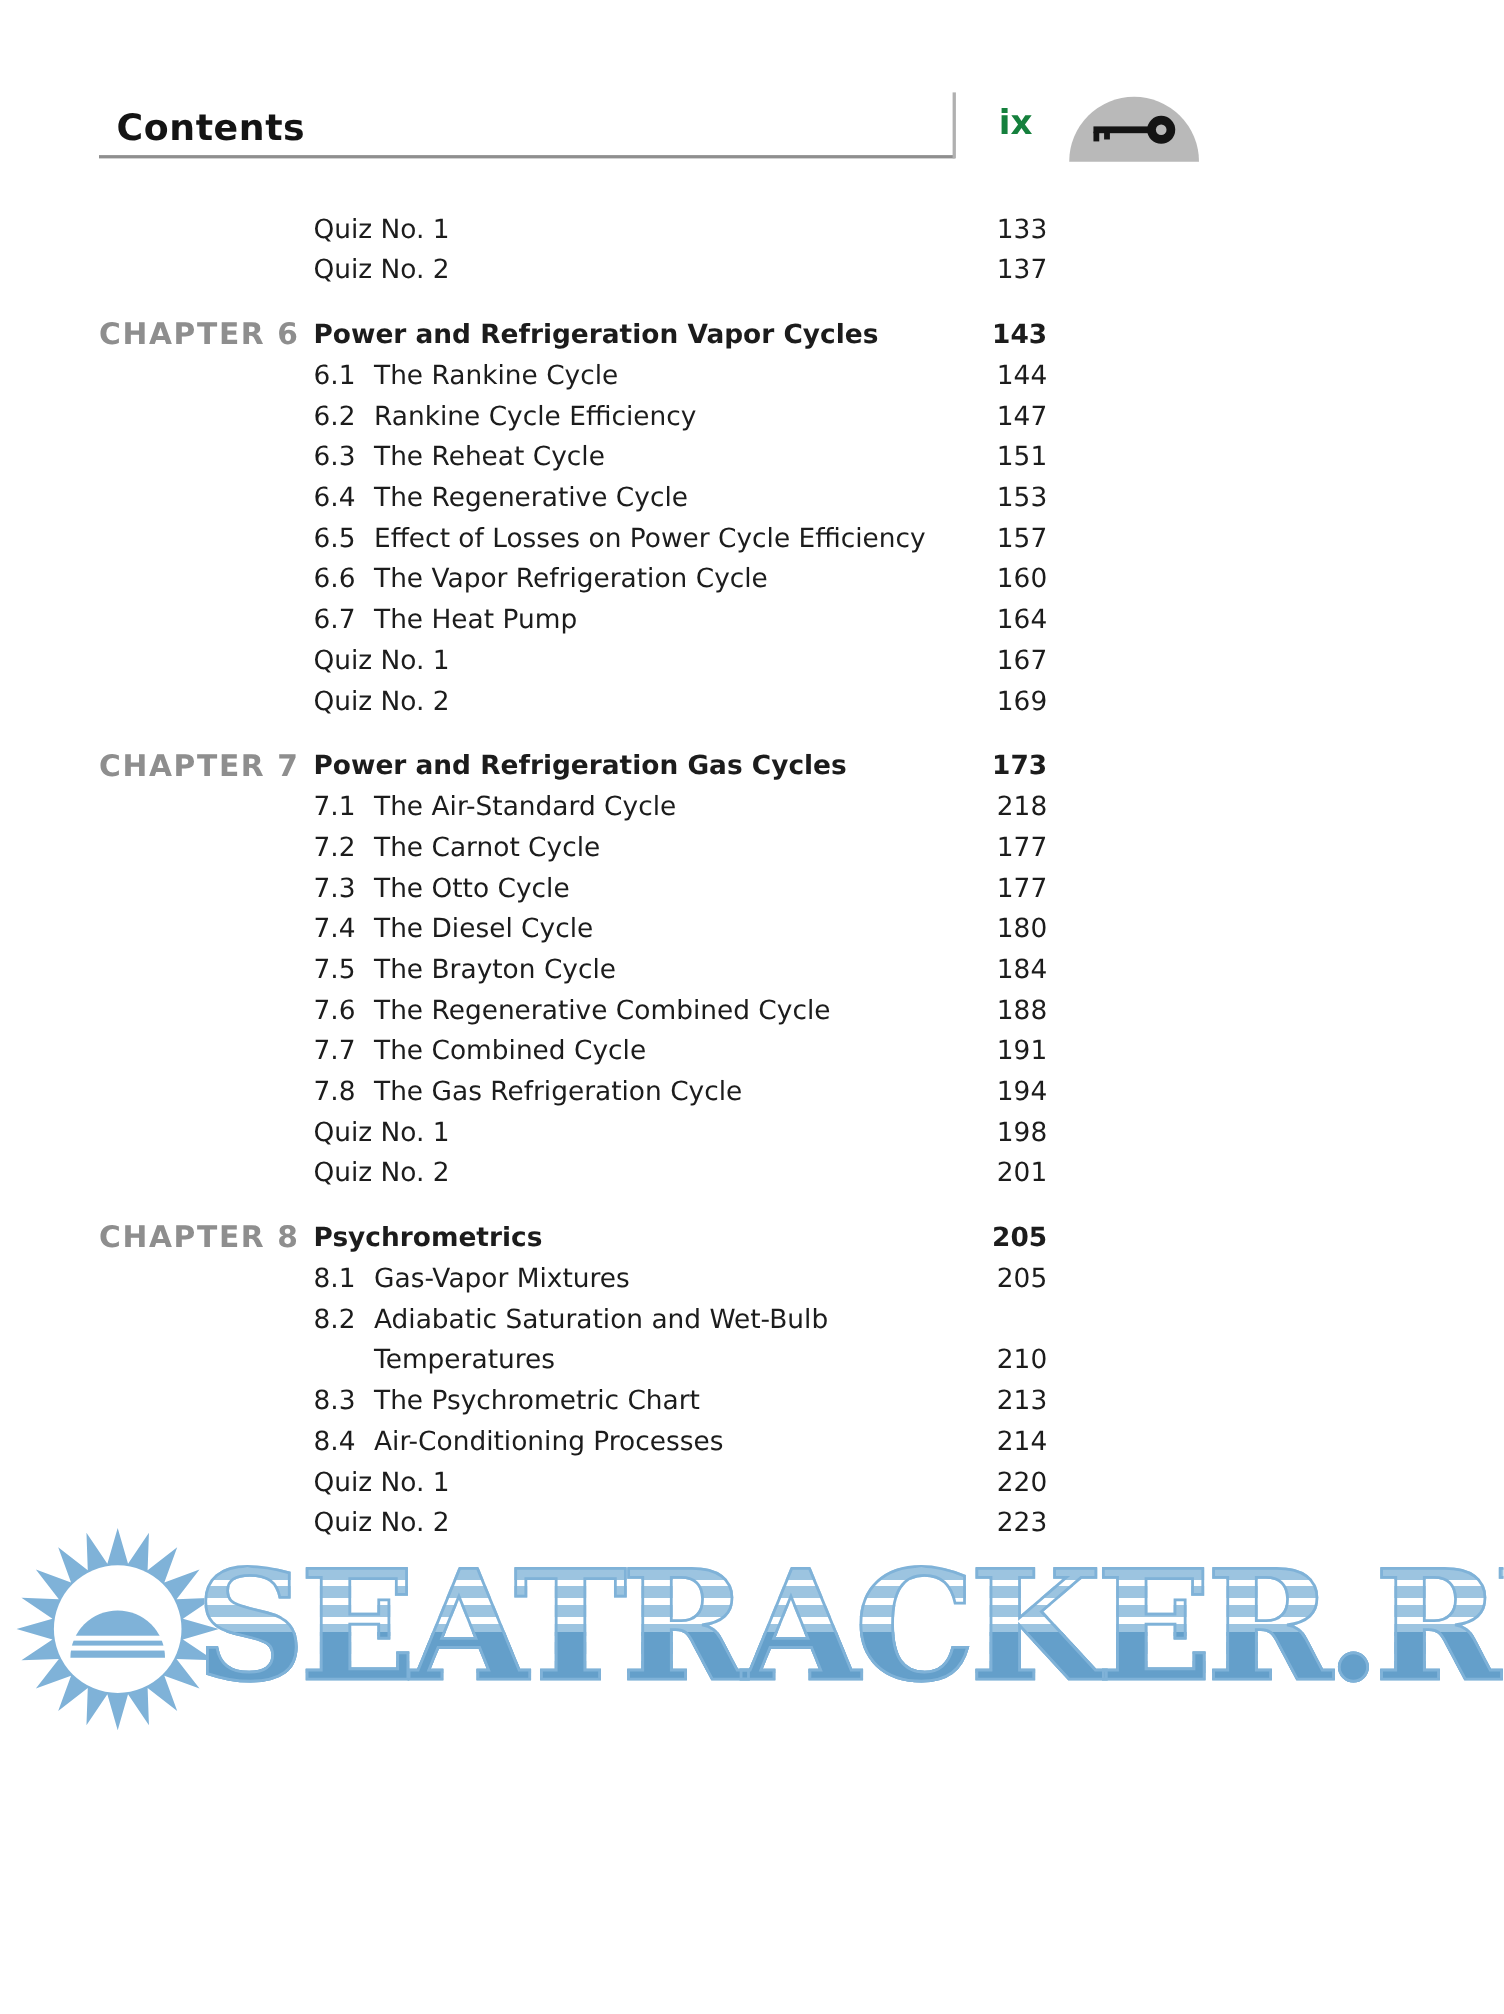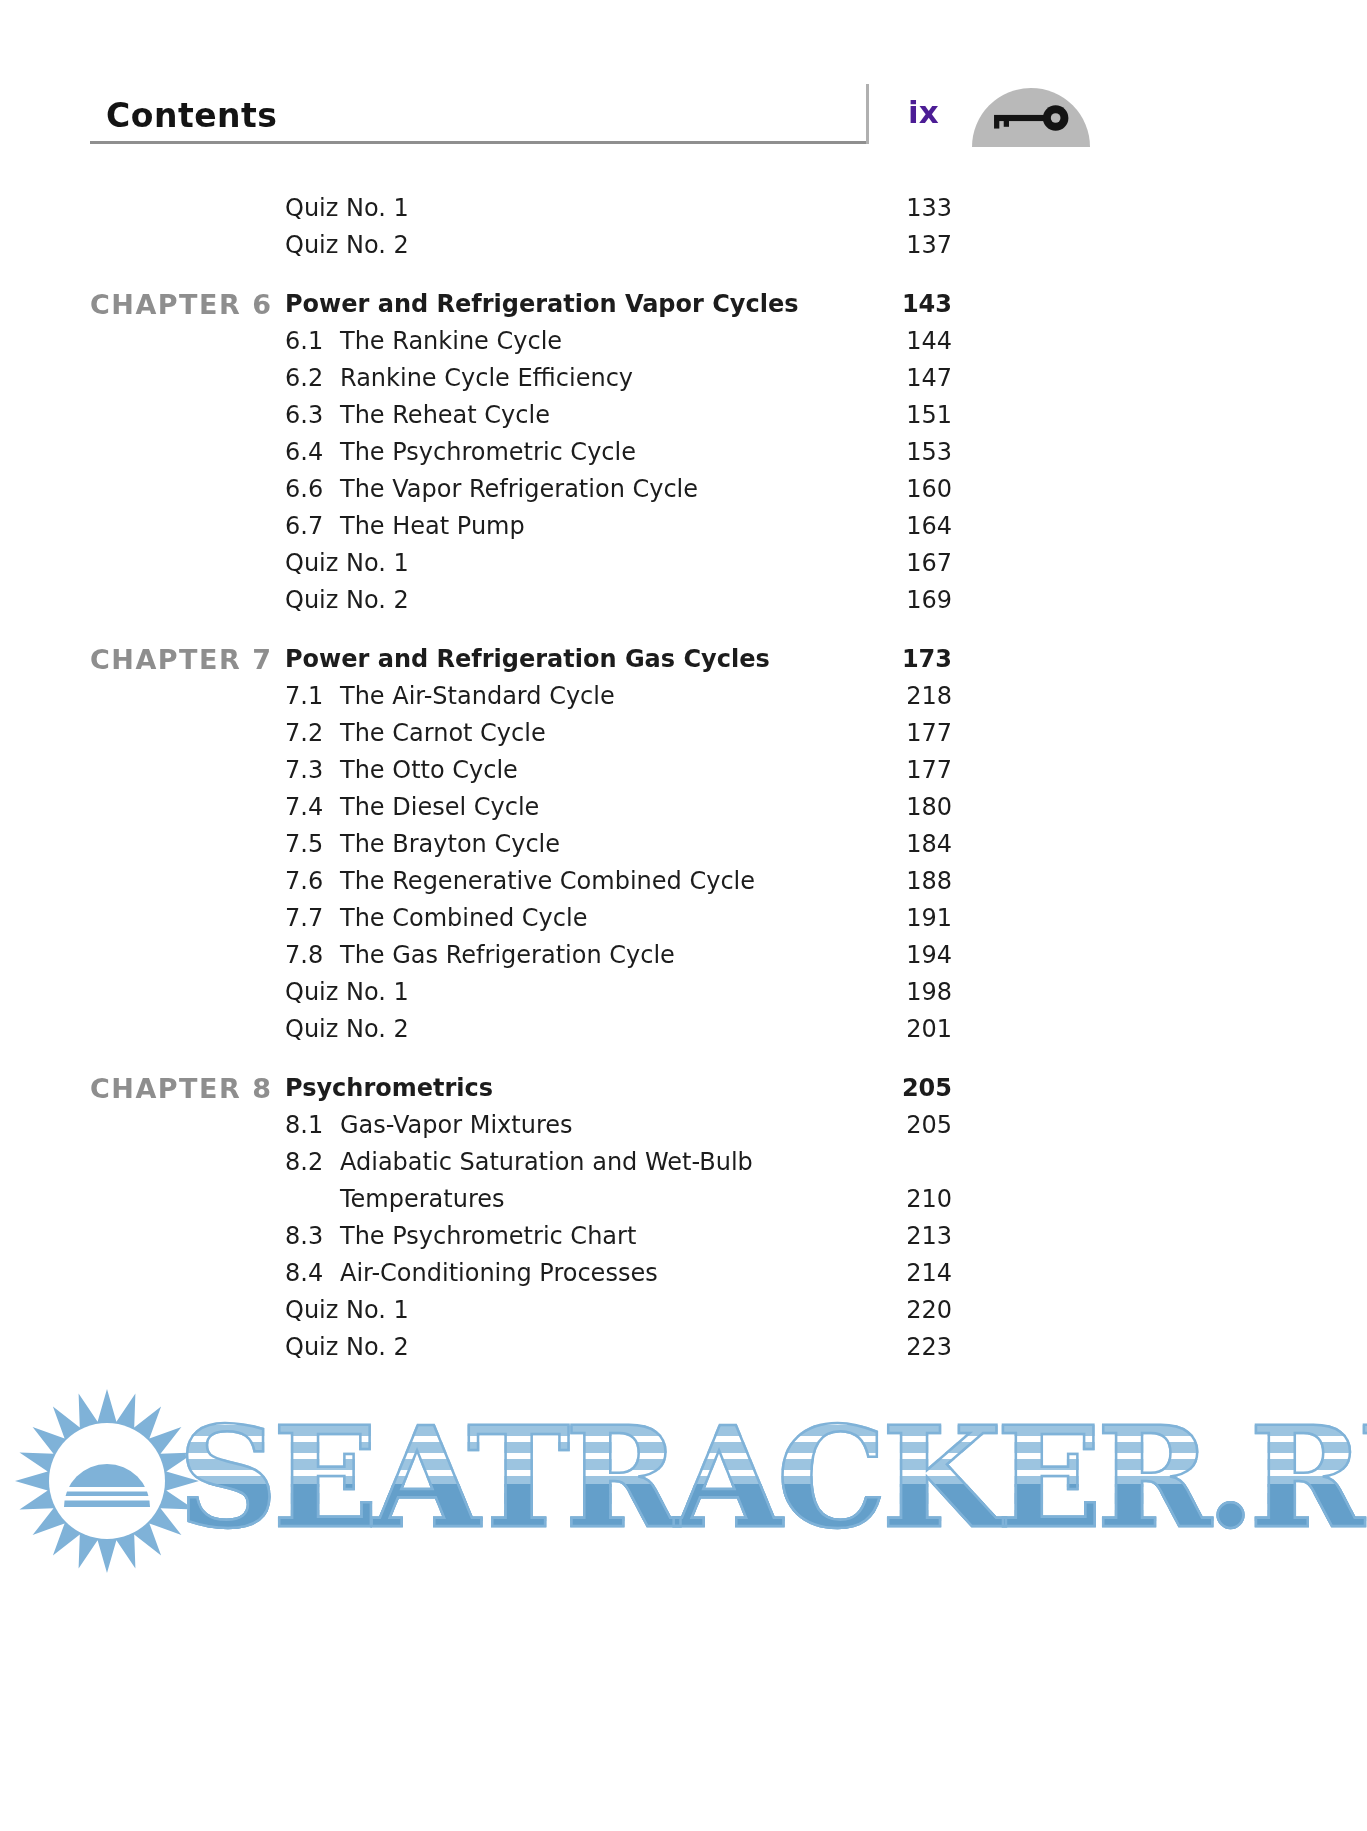--- a/index.html
+++ b/index.html
@@ -22,21 +22,21 @@
   .header-rule {
     position:absolute; left:90px; top:141px;
     width:778px; height:3px; background:#8f8f8f;
   }
   .header-divider {
     position:absolute; left:866px; top:84px;
     width:3px; height:60px; background:#b0b0b0;
   }
   .folio {
     position:absolute; left:908px; top:94px;
-    font-size:31px; font-weight:bold; color:#4c1d95;
+    font-size:31px; font-weight:bold; color:#15803d;
   }
   .key-tab {
     position:absolute; left:972px; top:88px;
     width:118px; height:59px;
     background:#b9b9b9;
     border-radius:59px 59px 0 0;
     display:flex; align-items:flex-end; justify-content:center;
   }
   .key-tab svg { margin-bottom:9px; }
 
@@ -133,22 +133,28 @@
         </div>
         <div class="toc-row">
           <span class="cell-label"></span>
           <span class="cell-num">6.3</span>
           <span class="cell-title">The Reheat Cycle</span>
           <span class="cell-page">151</span>
         </div>
         <div class="toc-row">
           <span class="cell-label"></span>
           <span class="cell-num">6.4</span>
-          <span class="cell-title">The Psychrometric Cycle</span>
+          <span class="cell-title">The Regenerative Cycle</span>
           <span class="cell-page">153</span>
+        </div>
+        <div class="toc-row">
+          <span class="cell-label"></span>
+          <span class="cell-num">6.5</span>
+          <span class="cell-title">Effect of Losses on Power Cycle Efficiency</span>
+          <span class="cell-page">157</span>
         </div>
         <div class="toc-row">
           <span class="cell-label"></span>
           <span class="cell-num">6.6</span>
           <span class="cell-title">The Vapor Refrigeration Cycle</span>
           <span class="cell-page">160</span>
         </div>
         <div class="toc-row">
           <span class="cell-label"></span>
           <span class="cell-num">6.7</span>

